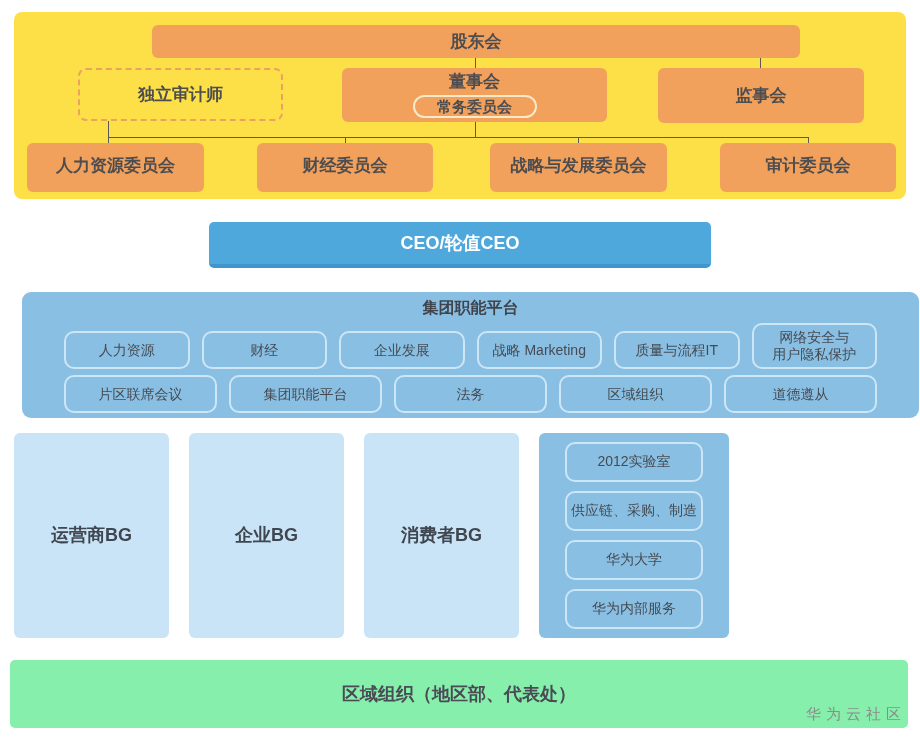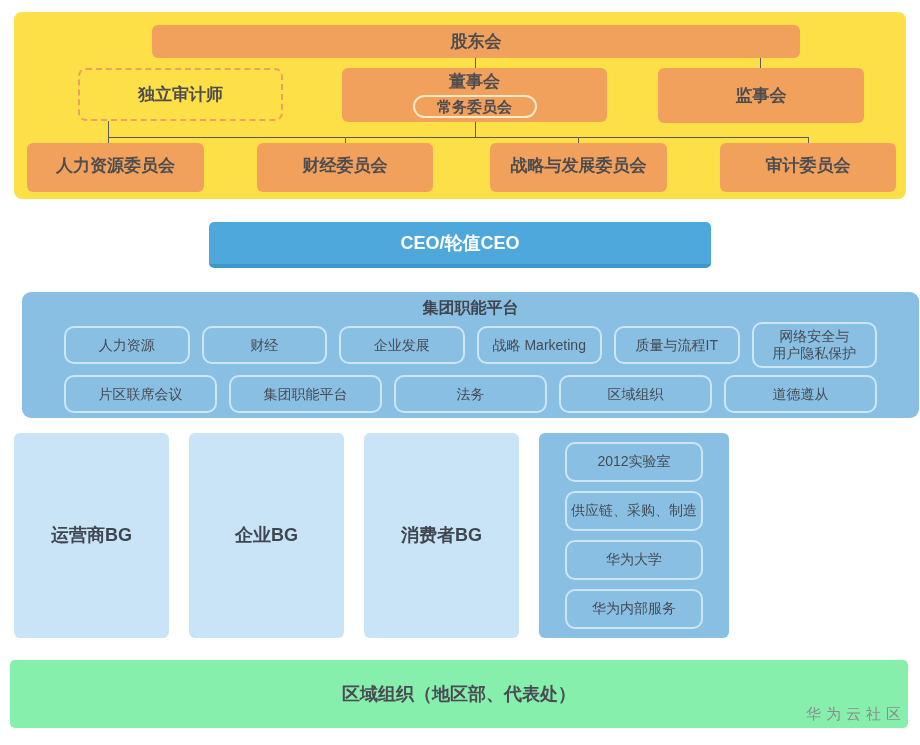--- a/index.html
+++ b/index.html
@@ -31,21 +31,21 @@
 
   
   .ceo-bar { position:absolute; left:209px; top:222px; width:502px; height:46px;
              background:#4FA8DC; border-bottom:4px solid #3E96CC; border-radius:5px;
              color:#ffffff; font-weight:bold; font-size:18px; text-align:center; line-height:42px; }
 
   
   .platform { position:absolute; left:22px; top:292px; width:897px; height:126px;
               background:#8ABFE4; border-radius:9px; }
   .platform-title { text-align:center; padding-top:6px; font-weight:bold; font-size:16px; color:#40454D; }
-  .p-row { display:flex; align-items:center; gap:12px; padding:0 42px; }
+  .p-row { display:flex; align-items:flex-end; gap:12px; padding:0 42px; }
   .p-row1 { height:48px; margin-top:2px; }
   .p-row2 { height:38px; margin-top:6px; }
   .p-box { flex:1; height:38px; border:2px solid #CDE6F6; border-radius:10px;
            display:flex; align-items:center; justify-content:center; text-align:center;
            font-size:14px; color:#454B52; white-space:pre-line; line-height:17px; }
   .p-box.tall { height:46px; }
 
   
   .bg-row { position:absolute; left:14px; top:433px; width:894px; height:205px;
             display:flex; gap:20px; }

